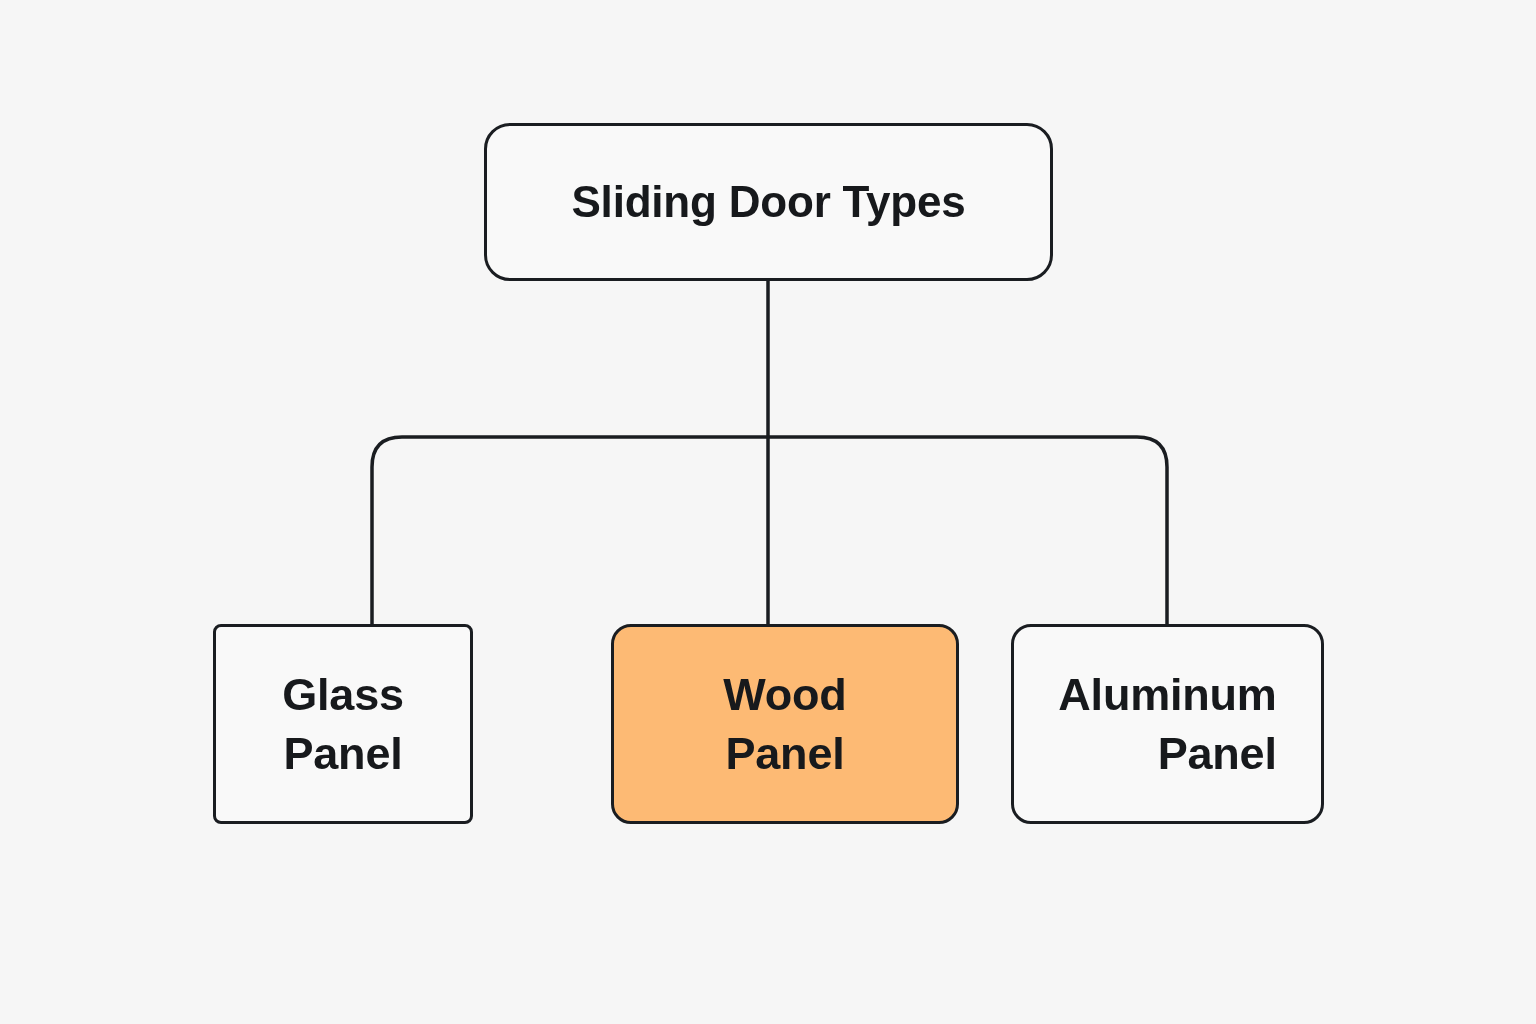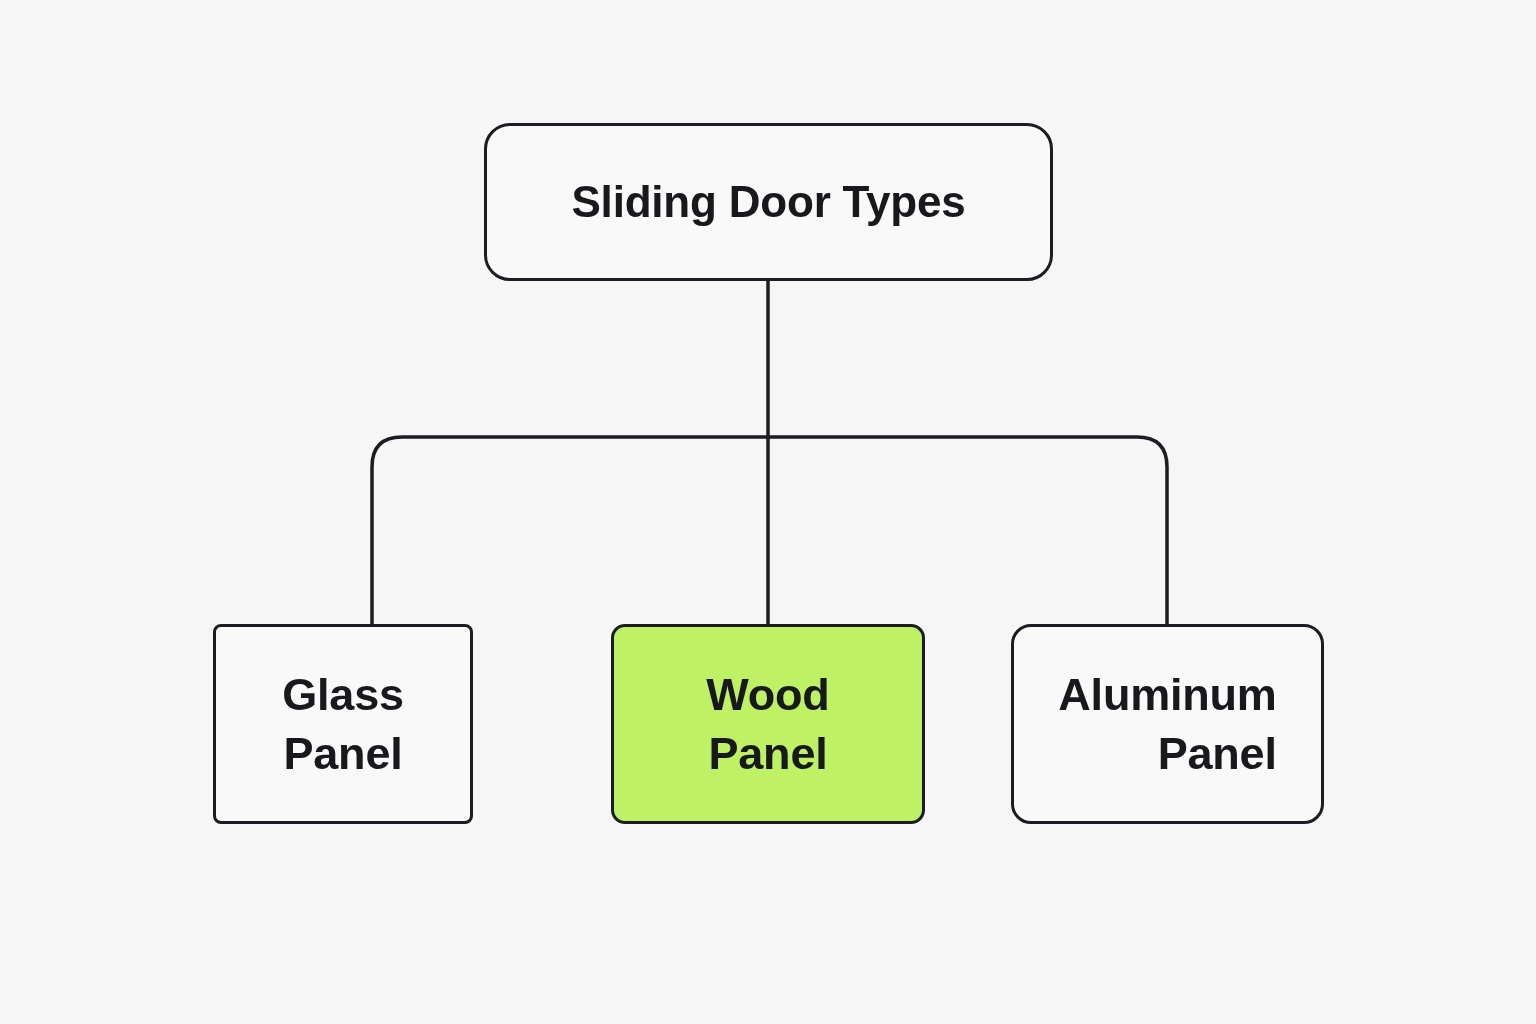--- a/index.html
+++ b/index.html
@@ -82,21 +82,21 @@
 
   <div class="node" id="node-root" style="left: 484px; top: 123px; width: 569px; height: 158px; background: rgb(249, 249, 249); border-color: rgb(26, 29, 33); border-width: 3.5px; border-radius: 26px;">
     <span class="node-label" style="color: rgb(23, 25, 28);">Sliding Door Types</span>
   </div>
 
   <div class="node node-child" id="node-child-0" style="left: 213px; top: 624px; width: 260px; height: 200px; background: rgb(249, 249, 249); border-color: rgb(26, 29, 33); border-width: 3.5px; border-radius: 8px; justify-content: center;">
     <span class="node-label" style="color: rgb(23, 25, 28);">Glass
 Panel</span>
   </div>
 
-  <div class="node node-child" id="node-child-1" style="left: 611px; top: 624px; width: 314px; height: 200px; background: #bef264; border-color: rgb(26, 29, 33); border-width: 3.5px; border-radius: 14px;">
+  <div class="node node-child" id="node-child-1" style="left: 611px; top: 624px; width: 348px; height: 200px; background: #fdba74; border-color: rgb(26, 29, 33); border-width: 3.5px; border-radius: 20px;">
     <span class="node-label" style="color: rgb(23, 25, 28);">Wood
 Panel</span>
   </div>
 
   <div class="node node-child" id="node-child-2" style="left: 1011px; top: 624px; width: 313px; height: 200px; background: rgb(249, 249, 249); border-color: rgb(26, 29, 33); border-width: 3.5px; border-radius: 20px; text-align: right;">
     <span class="node-label" style="color: rgb(23, 25, 28);">Aluminum
 Panel</span>
   </div>
 
 </div>

